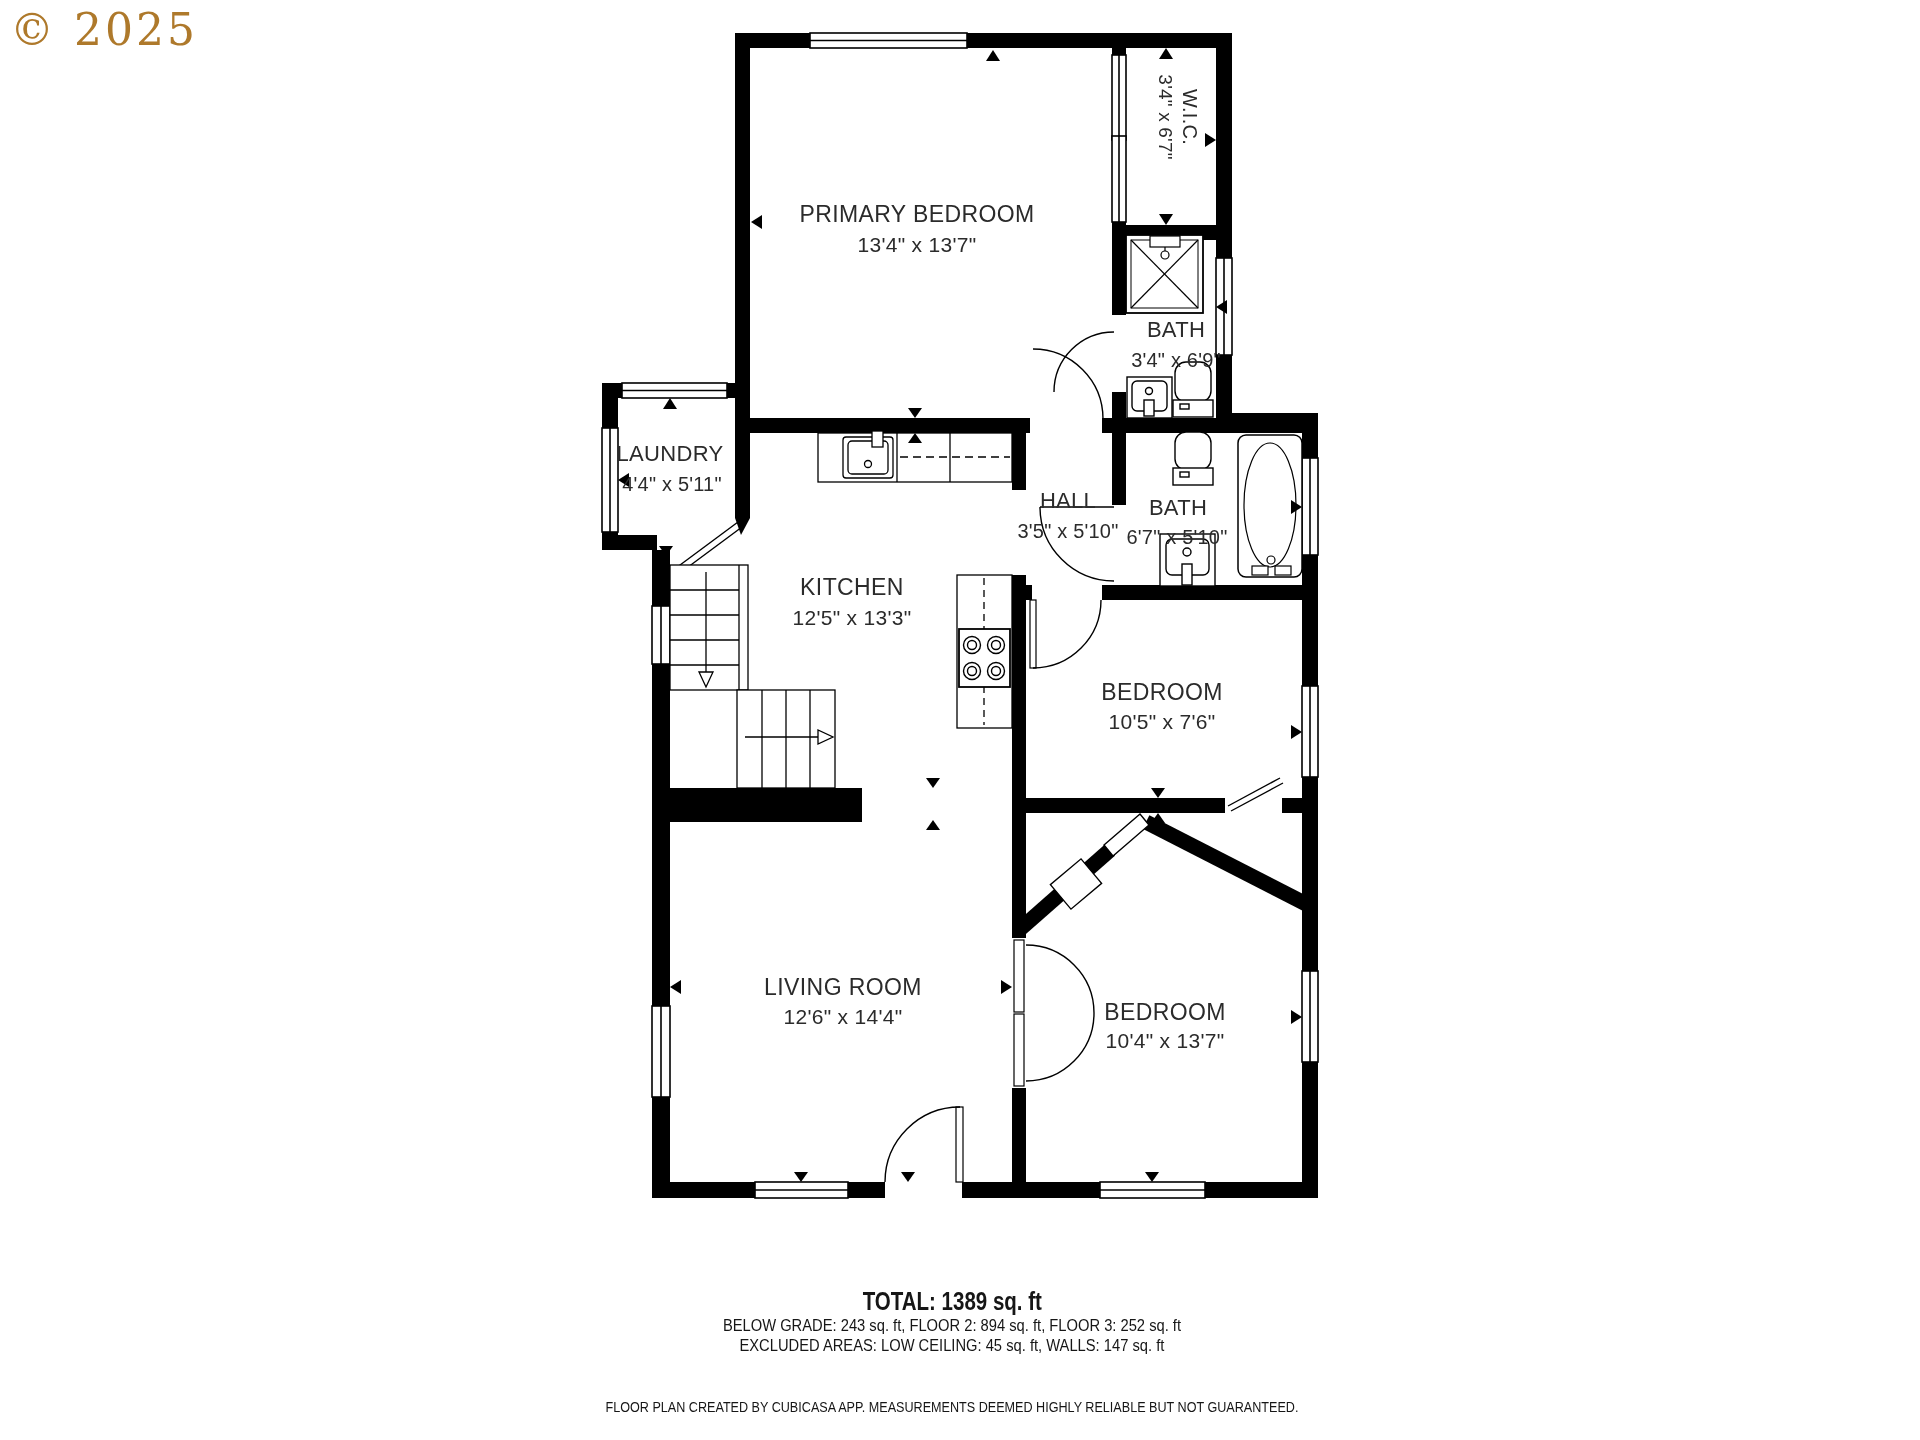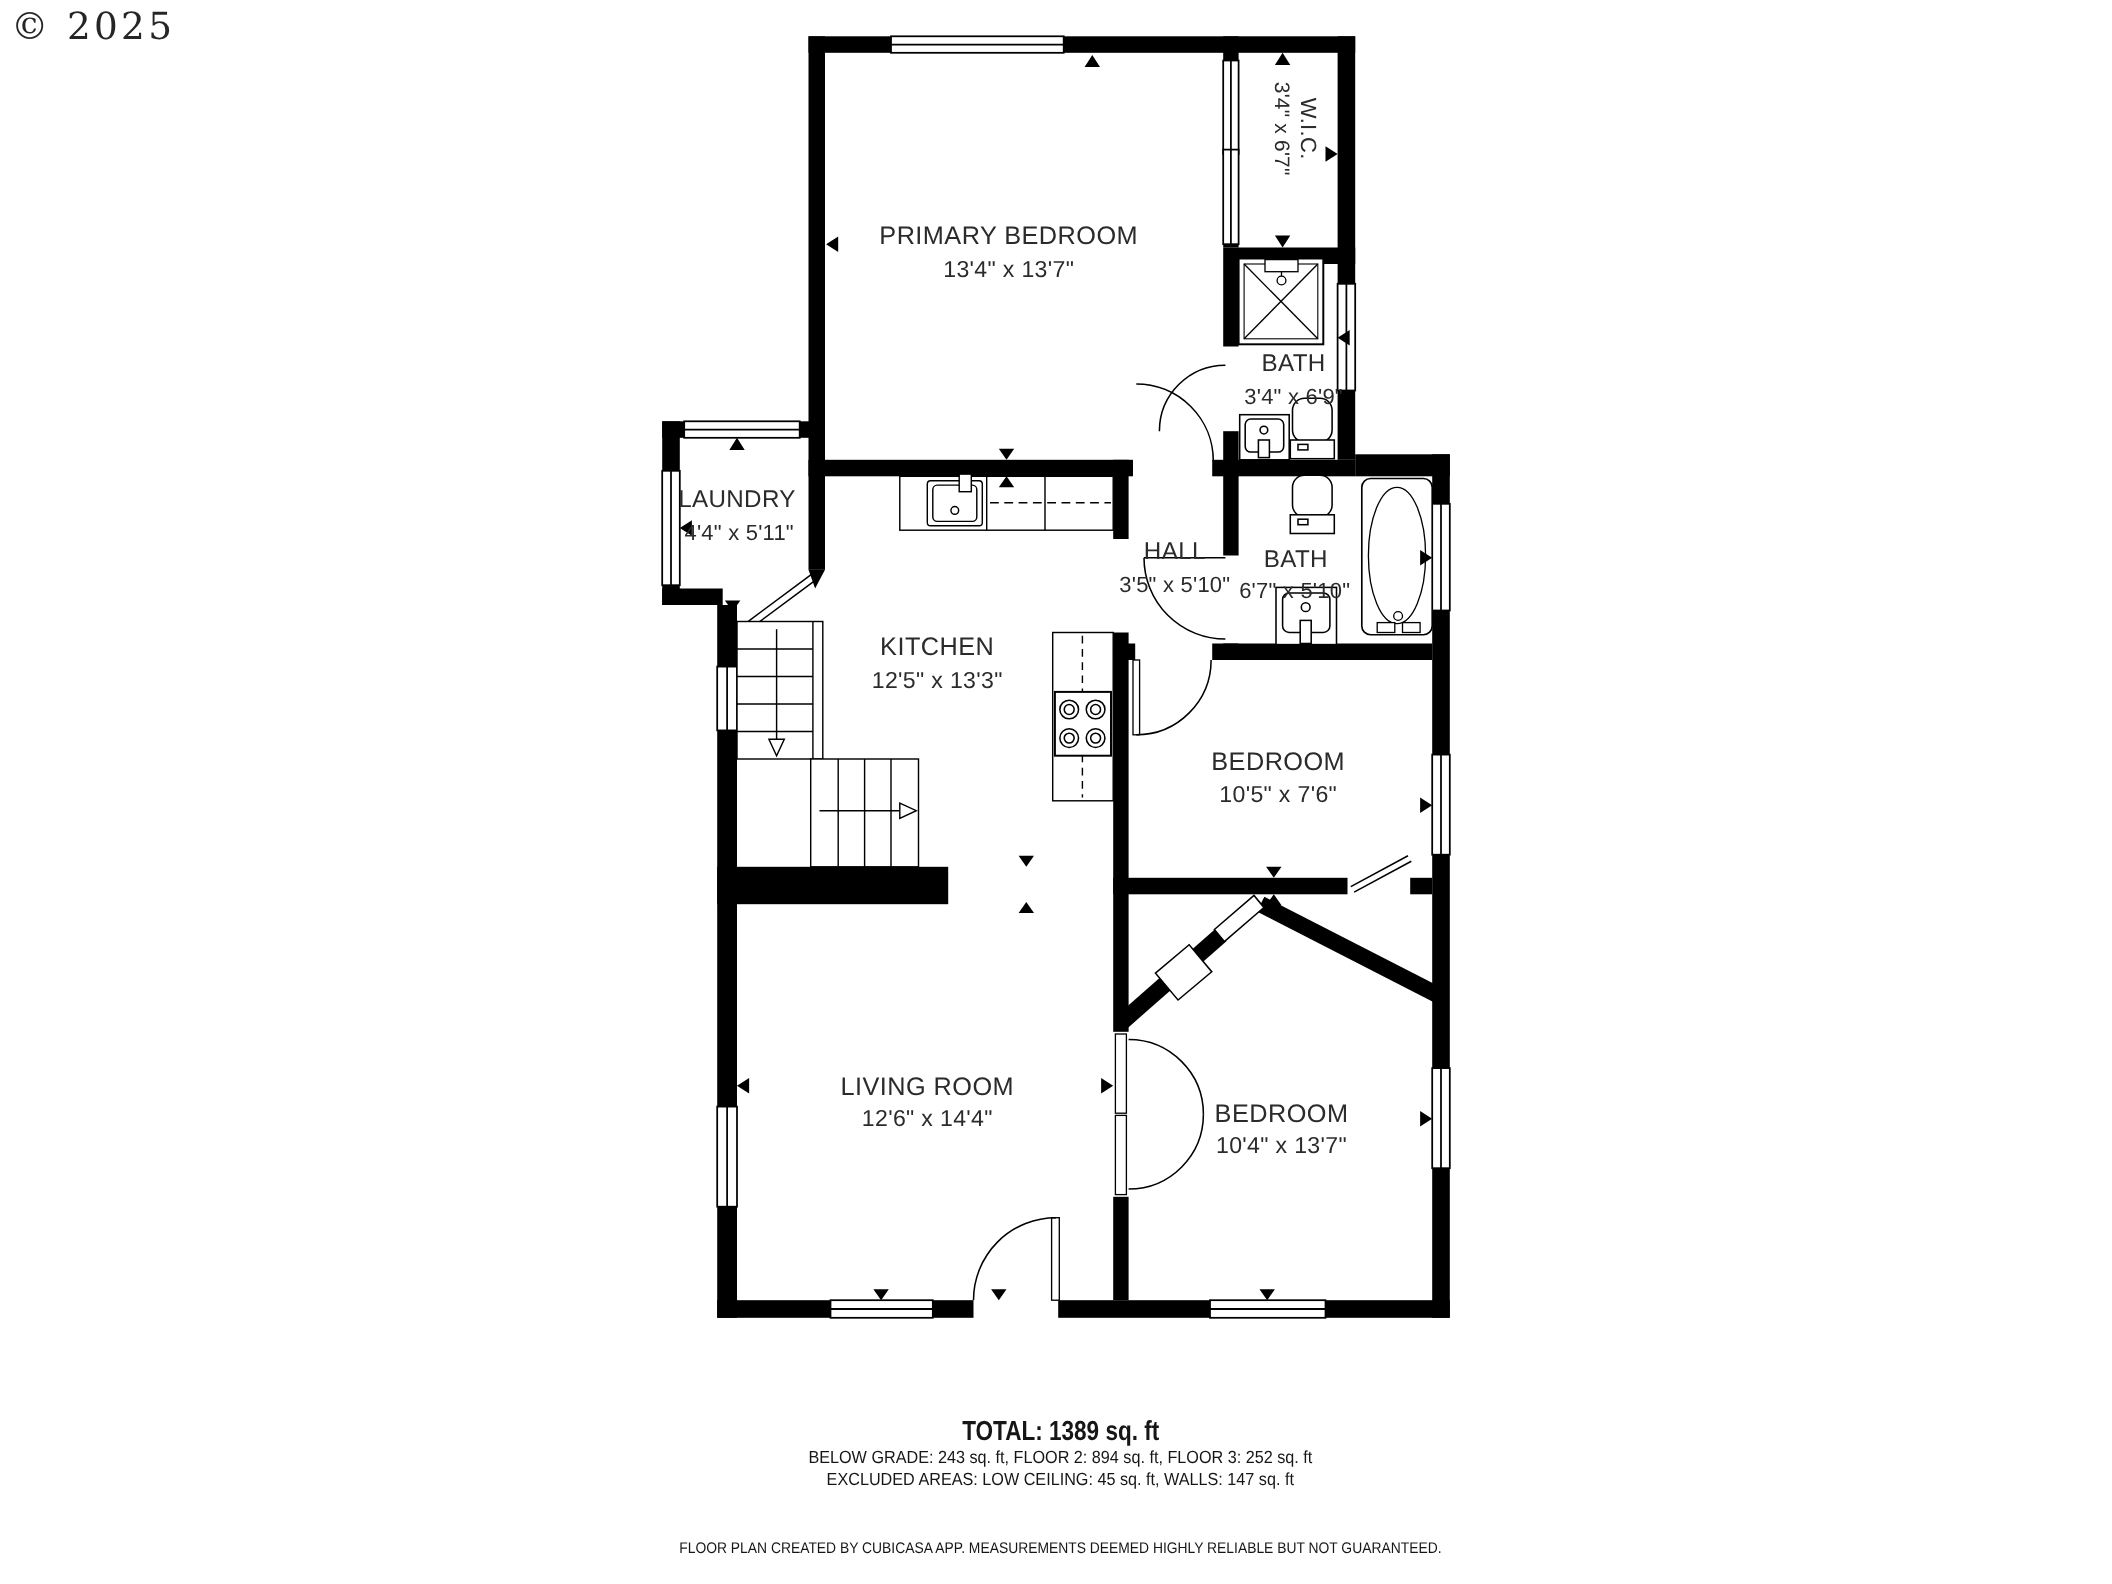--- a/index.html
+++ b/index.html
@@ -1,28 +1,28 @@
 <!DOCTYPE html>
 <html><head>
 <meta charset="utf-8">
 <style>
   html,body{margin:0;padding:0;background:#ffffff;}
   .page{position:relative;width:1920px;height:1440px;background:#ffffff;overflow:hidden;
         font-family:"Liberation Sans", sans-serif;}
   .watermark{position:absolute;left:10px;top:4px;font-family:"DejaVu Serif", serif;
-             font-size:34px;letter-spacing:3px;color:#000000;opacity:.85;}
+             font-size:44px;letter-spacing:3px;color:#a16207;opacity:.85;}
   svg.plan{position:absolute;left:0;top:0;}
   svg.plan text{font-family:"Liberation Sans", sans-serif;fill:#2b2b2b;}
   .room-name{font-size:23px;letter-spacing:.4px;}
   .room-dims{font-size:21px;letter-spacing:.3px;}
   .room-name-sm{font-size:22px;letter-spacing:.3px;}
   .room-dims-sm{font-size:20px;letter-spacing:.2px;}
   .room-name-v{font-size:20px;letter-spacing:.3px;}
   .room-dims-v{font-size:19px;letter-spacing:.2px;}
-  .summary{position:absolute;left:16px;top:1288px;width:1896px;text-align:center;color:#161616;}
+  .summary{position:absolute;left:4px;top:1288px;width:1896px;text-align:center;color:#161616;}
   .summary .total{display:inline-block;font-size:25px;font-weight:bold;
                   transform:scaleX(.82);transform-origin:center;line-height:1.1;}
   .summary .sub{font-size:16px;line-height:1.28;}
   .summary .sub span{display:inline-block;transform:scaleX(.92);transform-origin:center;}
   .summary .disclaimer{margin-top:43px;font-size:14px;}
   .summary .disclaimer span{display:inline-block;transform:scaleX(.9);transform-origin:center;}
 </style>
 </head>
 <body>
 

